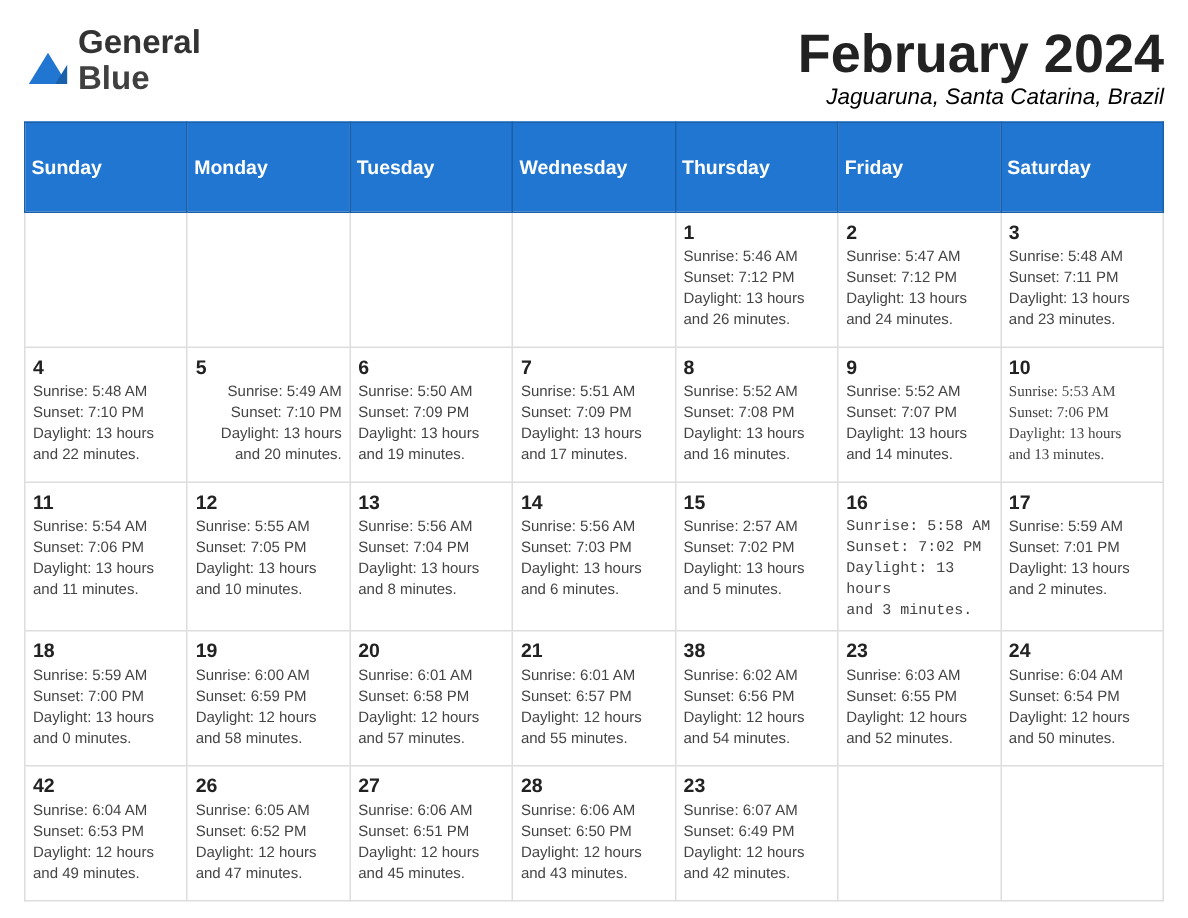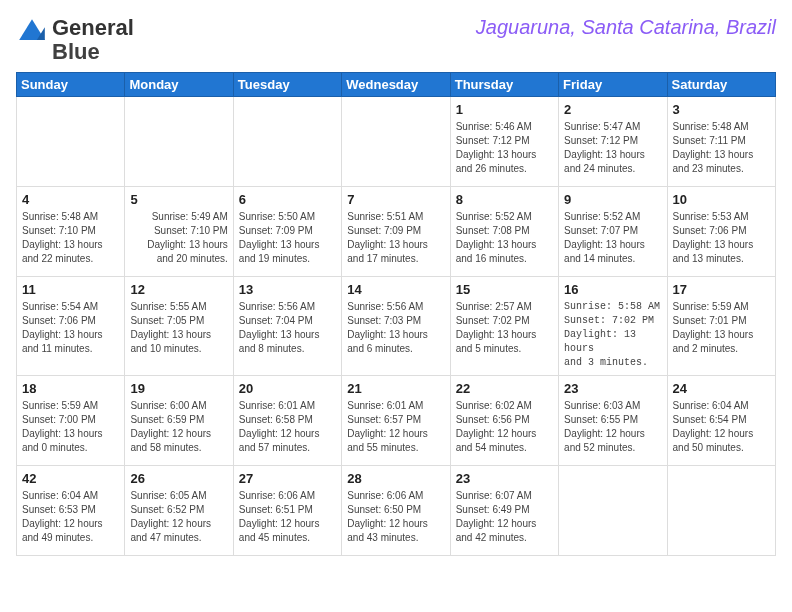--- a/index.html
+++ b/index.html
@@ -11,21 +11,21 @@
       padding: 16px;
     }
     .header {
       display: flex;
       justify-content: space-between;
       align-items: flex-start;
       margin-bottom: 8px;
     }
     .logo {
       display: flex;
-      align-items: flex-start;
+      align-items: flex-end;
       gap: 4px;
     }
     .logo-text {
       font-size: 22px;
       font-weight: bold;
       line-height: 1.1;
     }
     .logo-general { color: #333; }
     .logo-blue { color: #404040; }
     .logo-icon {
@@ -35,36 +35,36 @@
     .title-block {
       text-align: right;
     }
     .month-year {
       font-size: 36px;
       font-weight: bold;
       color: #222;
       line-height: 1.1;
     }
     .location {
-      font-size: 20px;
-      color: #8b5cf6;
+      font-size: 15px;
+      color: #000000;
       font-style: italic;
       text-align: right;
     }
     table {
       width: 100%;
       border-collapse: collapse;
       table-layout: fixed;
     }
     thead tr {
       background: #2176d2;
       color: #fff;
     }
     thead th {
-      padding: 4px 4px;
+      padding: 22px 4px;
       font-size: 13px;
       font-weight: bold;
       text-align: left;
       border: 1px solid #1a5faa;
     }
     tbody tr {
       border-bottom: 1px solid #ccc;
     }
     tbody td {
       vertical-align: top;
@@ -94,20 +94,21 @@
     <svg class="logo-icon" viewBox="0 0 40 40">
       <polygon points="20,4 36,30 4,30" fill="#2176d2"></polygon>
       <polygon points="26,30 36,14 36,30" fill="#1a5faa"></polygon>
     </svg>
     <div class="logo-text">
       <span class="logo-general">General</span><br>
       <span class="logo-blue">Blue</span>
     </div>
   </div>
   <div class="title-block">
+    <div class="month-year">February 2024</div>
     <div class="location">Jaguaruna, Santa Catarina, Brazil</div>
   </div>
 </div>
 
 <table>
   <thead>
     <tr>
     <th>Sunday</th>
         <th>Monday</th>
         <th>Tuesday</th>
@@ -183,21 +184,21 @@
         </td>
         <td>
           <div class="day-number">9</div>
           <div class="day-detail" style="white-space: pre-line;">Sunrise: 5:52 AM
 Sunset: 7:07 PM
 Daylight: 13 hours
 and 14 minutes.</div>
         </td>
         <td>
           <div class="day-number">10</div>
-          <div class="day-detail" style="white-space: pre-line;">Sunrise: 5:53 AM
+          <div class="day-detail" style="white-space: pre-line; font-family: Liberation Serif, serif;">Sunrise: 5:53 AM
 Sunset: 7:06 PM
 Daylight: 13 hours
 and 13 minutes.</div>
         </td>
       </tr>
       <tr>
         <td>
           <div class="day-number">11</div>
           <div class="day-detail" style="white-space: pre-line;">Sunrise: 5:54 AM
 Sunset: 7:06 PM
@@ -270,21 +271,21 @@
 and 57 minutes.</div>
         </td>
         <td>
           <div class="day-number">21</div>
           <div class="day-detail" style="white-space: pre-line;">Sunrise: 6:01 AM
 Sunset: 6:57 PM
 Daylight: 12 hours
 and 55 minutes.</div>
         </td>
         <td>
-          <div class="day-number">22</div>
+          <div class="day-number">38</div>
           <div class="day-detail" style="white-space: pre-line;">Sunrise: 6:02 AM
 Sunset: 6:56 PM
 Daylight: 12 hours
 and 54 minutes.</div>
         </td>
         <td>
           <div class="day-number">23</div>
           <div class="day-detail" style="white-space: pre-line;">Sunrise: 6:03 AM
 Sunset: 6:55 PM
 Daylight: 12 hours

